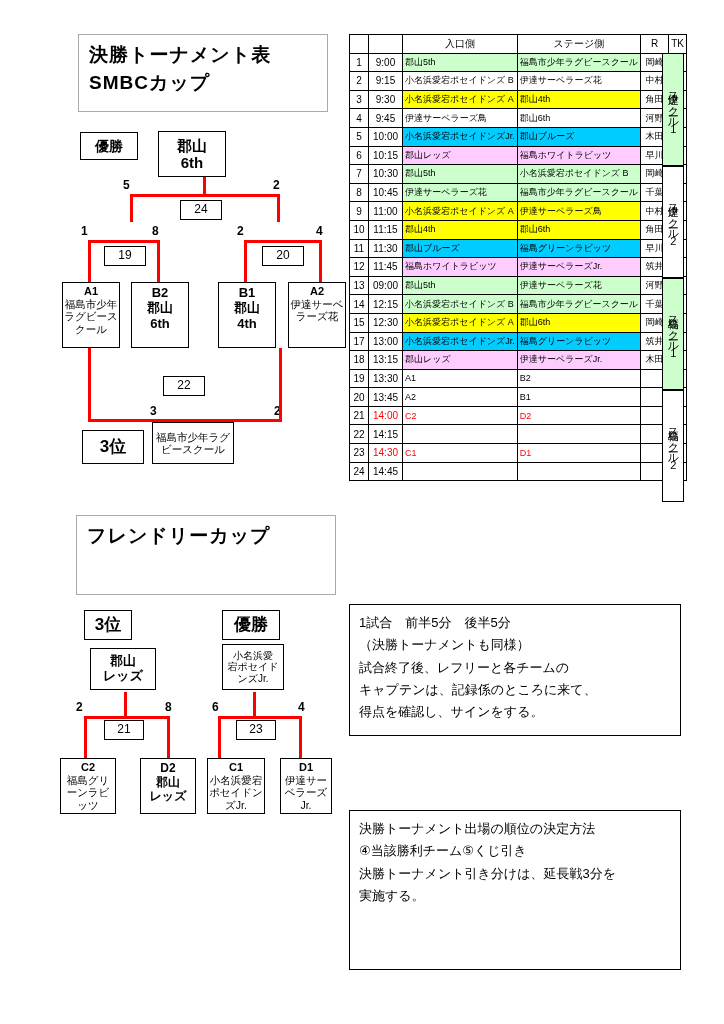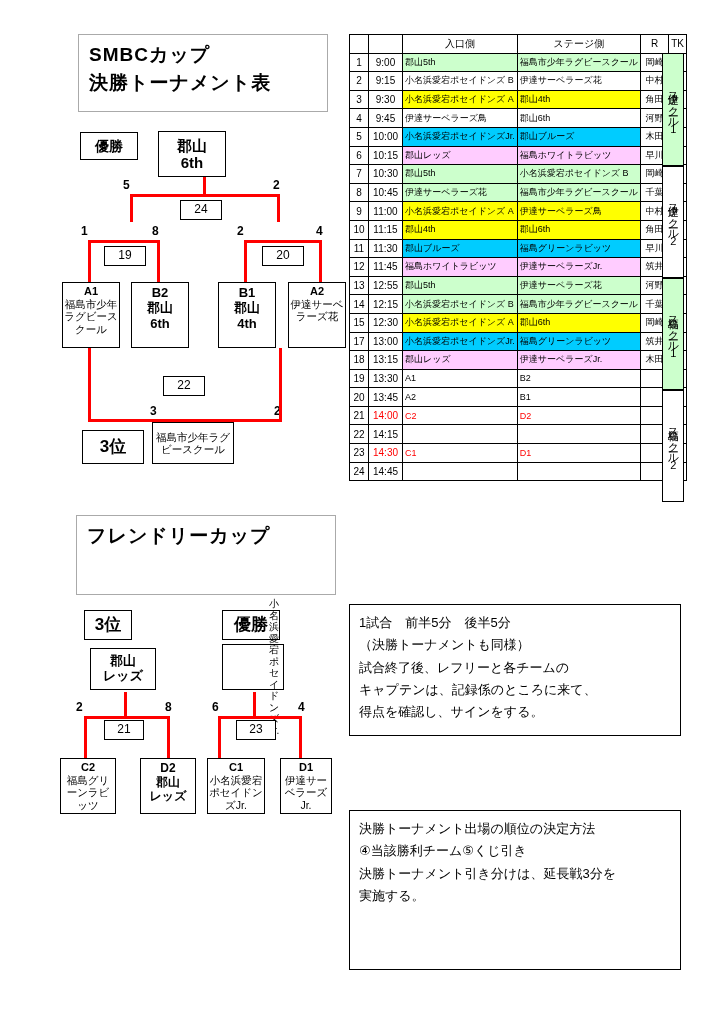--- a/index.html
+++ b/index.html
@@ -98,22 +98,22 @@
     padding:7px 9px;
     font-size:13px;
     line-height:1.72;
   }
   .note div{white-space:nowrap;}
 </style>
 </head>
 <body>
 
 <div class="abs title-box" style="left:78px;top:34px;width:228px;height:64px;">
+  <div>決勝トーナメント表</div>
   <div>SMBCカップ</div>
-  <div>決勝トーナメント表</div>
 </div>
 
 <div class="abs bx mid" style="left:80px;top:132px;width:58px;height:28px;">優勝</div>
 
 <div class="abs bx" style="left:158px;top:131px;width:68px;height:46px;flex-direction:column;font-size:15px;font-weight:bold;">
   <span>郡山</span>
   <span>6th</span>
 </div>
 
 <div class="abs smallnum" style="left:123px;top:178px;">5</div>
@@ -178,21 +178,21 @@
   <div>フレンドリーカップ</div>
 </div>
 
 <div class="abs bx big" style="left:84px;top:610px;width:48px;height:30px;">3位</div>
 <div class="abs bx big" style="left:222px;top:610px;width:58px;height:30px;">優勝</div>
 
 <div class="abs bx" style="left:90px;top:648px;width:66px;height:42px;flex-direction:column;font-size:13px;font-weight:bold;">
   <span>郡山</span>
   <span>レッズ</span>
 </div>
-<div class="abs bx" style="left:222px;top:644px;width:62px;height:46px;flex-direction:column;font-size:10px;padding-left:42px;">
+<div class="abs bx" style="left:222px;top:644px;width:62px;height:46px;flex-direction:column;font-size:10px;">
   <span>小名浜愛</span>
   <span>宕ポセイド</span>
   <span>ンズJr.</span>
 </div>
 
 <div class="abs smallnum" style="left:76px;top:700px;">2</div>
 <div class="abs smallnum" style="left:165px;top:700px;">8</div>
 <div class="abs smallnum" style="left:212px;top:700px;">6</div>
 <div class="abs smallnum" style="left:298px;top:700px;">4</div>
 
@@ -331,21 +331,21 @@
         <tr>
           <td class="c-no">12</td>
           <td class="c-time" style="">11:45</td>
           <td class="c-side" style="background:#ffccff;">福島ホワイトラビッツ</td>
           <td class="c-side" style="background:#ffccff;">伊達サーベラーズJr.</td>
           <td class="c-r">筑井</td>
           <td class="c-tk"></td>
         </tr>
         <tr>
           <td class="c-no">13</td>
-          <td class="c-time" style="">12:55</td>
+          <td class="c-time" style="">09:00</td>
           <td class="c-side" style="background:#ccffcc;">郡山5th</td>
           <td class="c-side" style="background:#ccffcc;">伊達サーベラーズ花</td>
           <td class="c-r">河野</td>
           <td class="c-tk"></td>
         </tr>
         <tr>
           <td class="c-no">14</td>
           <td class="c-time" style="">12:15</td>
           <td class="c-side" style="background:#ccffcc;">小名浜愛宕ポセイドンズ B</td>
           <td class="c-side" style="background:#ccffcc;">福島市少年ラグビースクール</td>

